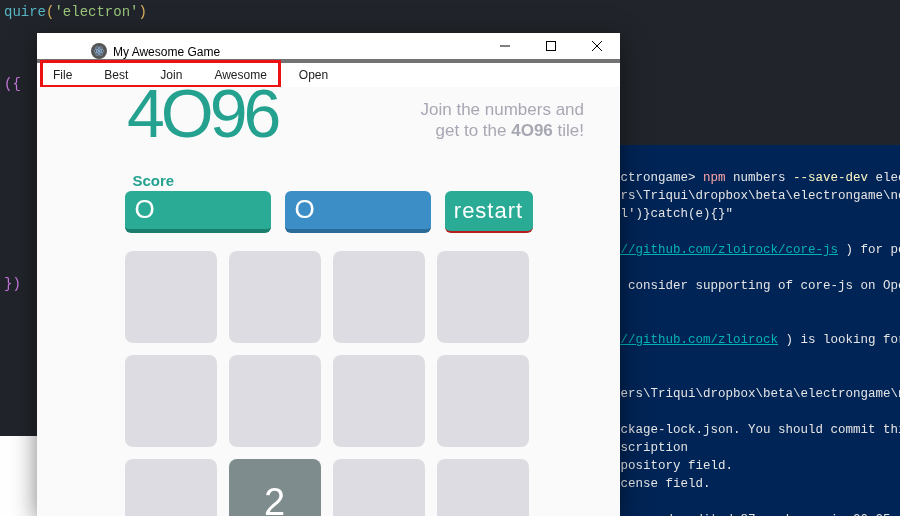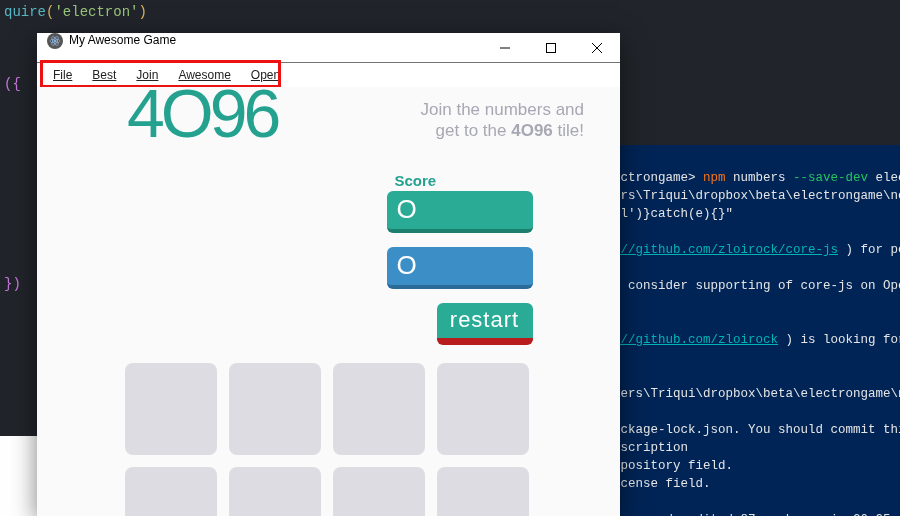--- a/index.html
+++ b/index.html
@@ -17,50 +17,51 @@
   .tok-paren { color: #d8b15a; }
   .tok-brace { color: #c678dd; }
 
   
   .terminal {
     position: absolute; right: 0; top: 145px; width: 293px; height: 371px;
     background: #012456; color: #e5e5e5; font-family: Consolas, "Courier New", monospace;
     font-size: 12.5px; line-height: 18px; padding: 6px 4px 6px 6px; white-space: pre;
     overflow: hidden;
   }
-  .term-cmd    { color: #f97316; }
-  .term-flag   { color: #22c55e; }
+  .term-cmd    { color: #fca5a5; }
+  .term-flag   { color: #fef9c3; }
   .term-url    { color: #00b3b3; text-decoration: underline; }
   .term-white  { color: #e5e5e5; }
 
   
   .appwin {
     position: absolute; left: 37px; top: 33px; width: 583px; height: 483px;
     background: #fff; box-shadow: 0 6px 24px rgba(0,0,0,.5);
     display: flex; flex-direction: column; overflow: hidden;
   }
   .titlebar {
-    height: 30px; display: flex; align-items: flex-start; background: #fff;
-    border-bottom: 1px solid #737373;
+    height: 30px; display: flex; align-items: flex-end; background: #fff;
+    border-bottom: 4px solid #737373;
+    padding-left: 44px;
   }
   .titlebar .appicon {
     width: 16px; height: 16px; margin: 0 6px 0 10px; border-radius: 50%;
     background: #555; display: inline-flex; align-items: center; justify-content: center;
   }
   .titlebar .appicon svg { width: 12px; height: 12px; }
   .titlebar .title { font-size: 12px; color: #000; flex: 1; }
   .win-controls { display: flex; height: 100%; }
   .win-btn { width: 46px; display: flex; align-items: center; justify-content: center; }
   .win-btn svg { width: 10px; height: 10px; stroke: #000; stroke-width: 1; fill: none; }
 
   
   .menubar-wrap { position: relative; height: 24px; }
   .menubar {
-    display: flex; align-items: center; height: 24px; gap: 4px; padding-left: 8px;
-    font-size: 12px; color: #222; text-decoration: underline;
+    display: flex; align-items: center; height: 24px; gap: 16px; padding-left: 8px;
+    font-size: 12px; color: #222;
   }
   .menubar .menuitem { padding: 2px 8px; }
   .menu-highlight {
     position: absolute; left: 3px; top: -3px; width: 241px; height: 28px;
     border: 3px solid #e11; pointer-events: none;
   }
 
   
   .game {
     flex: 1; background: #fafafb; position: relative; overflow: hidden;
@@ -75,34 +76,33 @@
   .tagline {
     margin-left: auto; text-align: right; color: #a8a8b4; font-size: 17px;
     font-weight: 300; line-height: 1.25; margin-top: 12px;
   }
   .tagline b { color: #a8a8b4; font-weight: 600; }
 
   
   .scorerow {
     margin-top: 30px; display: flex; align-items: flex-end; gap: 14px;
     width: 408px;
-    flex-direction: column;
   }
   .score-group { display: flex; flex-direction: column; }
   .score-label { color: #24a28f; font-size: 15px; font-weight: 600; margin-bottom: 2px; margin-left: 8px;}
   .score-box {
     width: 146px; height: 42px; border-radius: 6px; display: flex; align-items: center;
     padding-left: 10px; color: #fff; font-size: 26px; font-weight: 300;
     border-bottom: 4px solid rgba(0,0,0,.25);
   }
   .score-box.green { background: #29ab95; border-bottom-color:#1c7f6e;}
   .score-box.blue  { background: #3b8ec6; border-bottom-color:#2a6b98;}
   .restart-btn {
     width: 96px; height: 42px; border-radius: 6px; background: #29ab95;
-    border-bottom: 7px solid #b91c1c; color: #fff; font-size: 22px;
+    border-bottom: 2px solid #b91c1c; color: #fff; font-size: 22px;
     display: flex; align-items: center; justify-content: center; font-weight: 300;
     letter-spacing: 1px; margin-left: auto;
   }
 
   
   .grid {
     margin-top: 18px; width: 408px; display: grid;
     grid-template-columns: repeat(4, 92px); grid-auto-rows: 92px; gap: 12px;
   }
   .cell {

